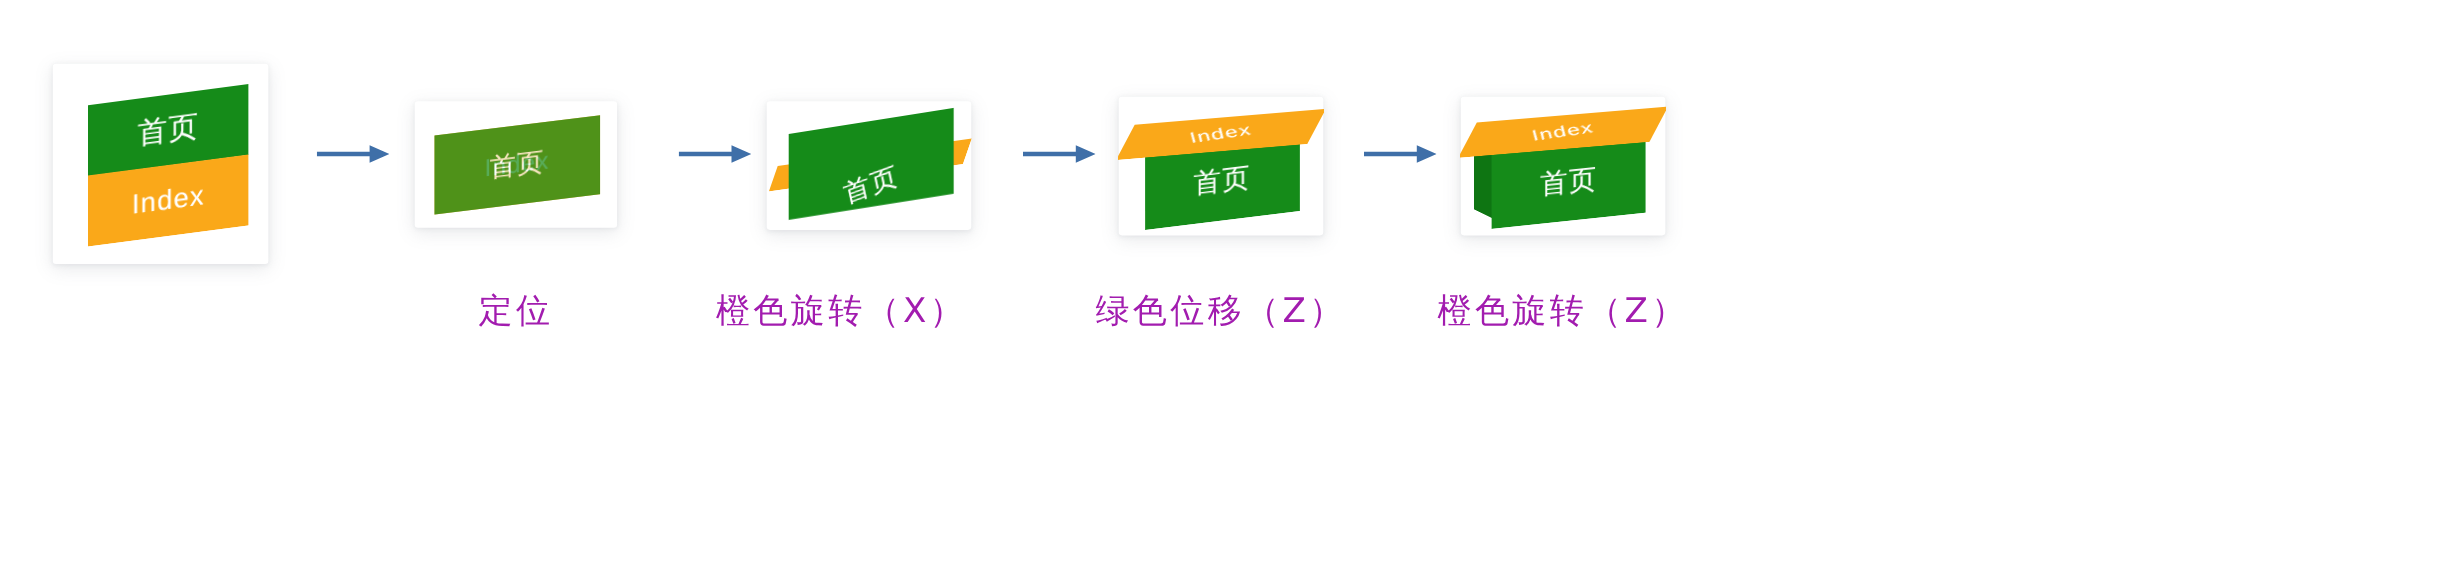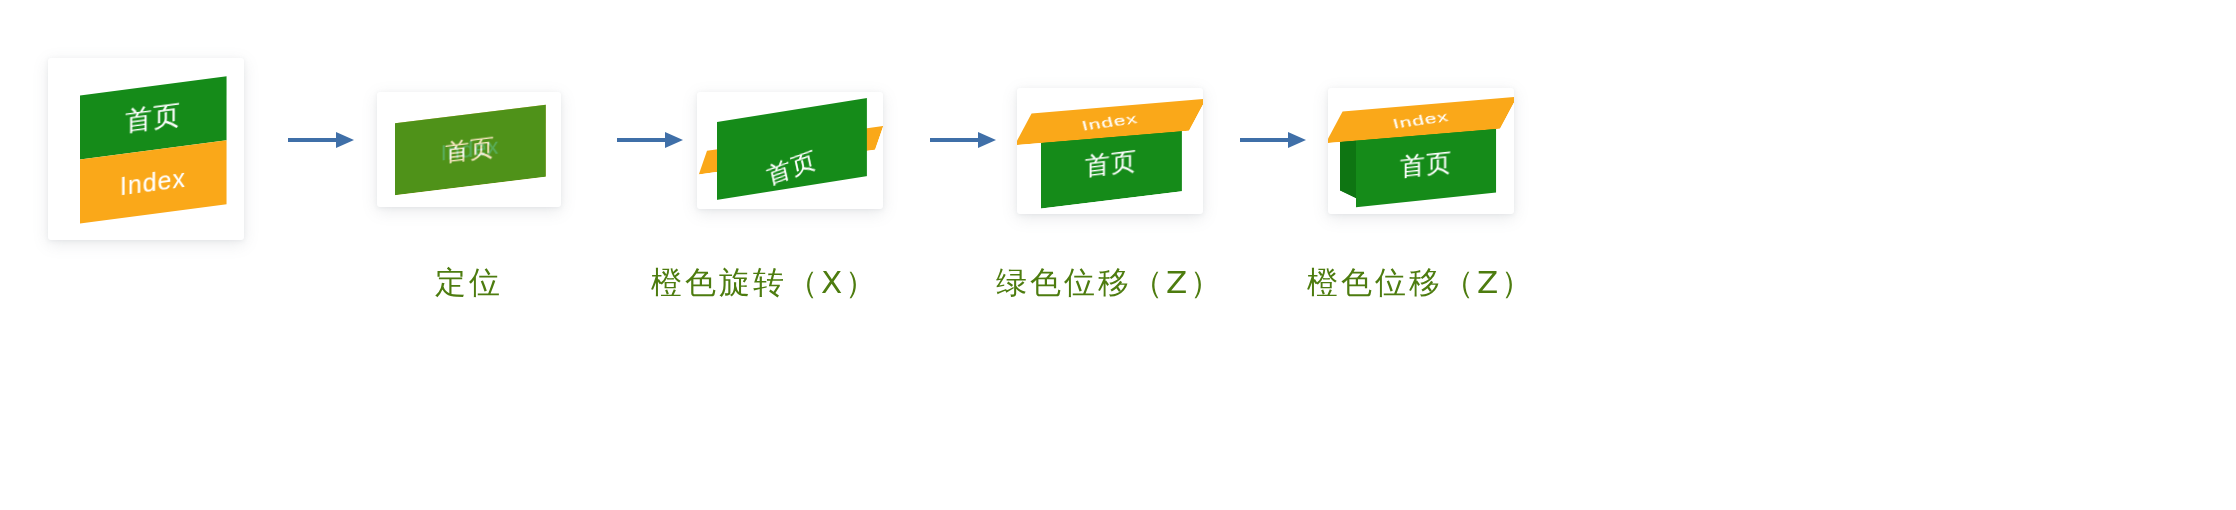--- a/index.html
+++ b/index.html
@@ -60,21 +60,21 @@
     font-weight: 500;
     letter-spacing: 1px;
     backface-visibility: visible;
   }
   .panel.green  { background: #158B19; }
   .panel.orange { background: #FAA819; }
 
   .caption {
     position: absolute;
     text-align: center;
-    color: #4d7c0f;
+    color: #a21caf;
     font-size: 31px;
     letter-spacing: 3px;
     white-space: nowrap;
     font-family: "DejaVu Sans", "Liberation Sans", sans-serif;
   }
 
   
   .arrow {
     position: absolute;
     height: 24px;
@@ -274,17 +274,17 @@
         <div class="stage">
           <div class="panel" id="c5-green-side"></div>
           <div class="panel" id="c5-green">
             <span>首页</span>
           </div>
           <div class="panel" id="c5-orange">
             <span class="lid-label">Index</span>
           </div>
         </div>
       </div>
-      <div class="caption" style="left: 1261px; top: 262px; width: 320px;">橙色位移（Z）</div>
+      <div class="caption" style="left: 1261px; top: 262px; width: 320px;">橙色旋转（Z）</div>
     </div>
 
   </div>
 </div>
 
 </body></html>

